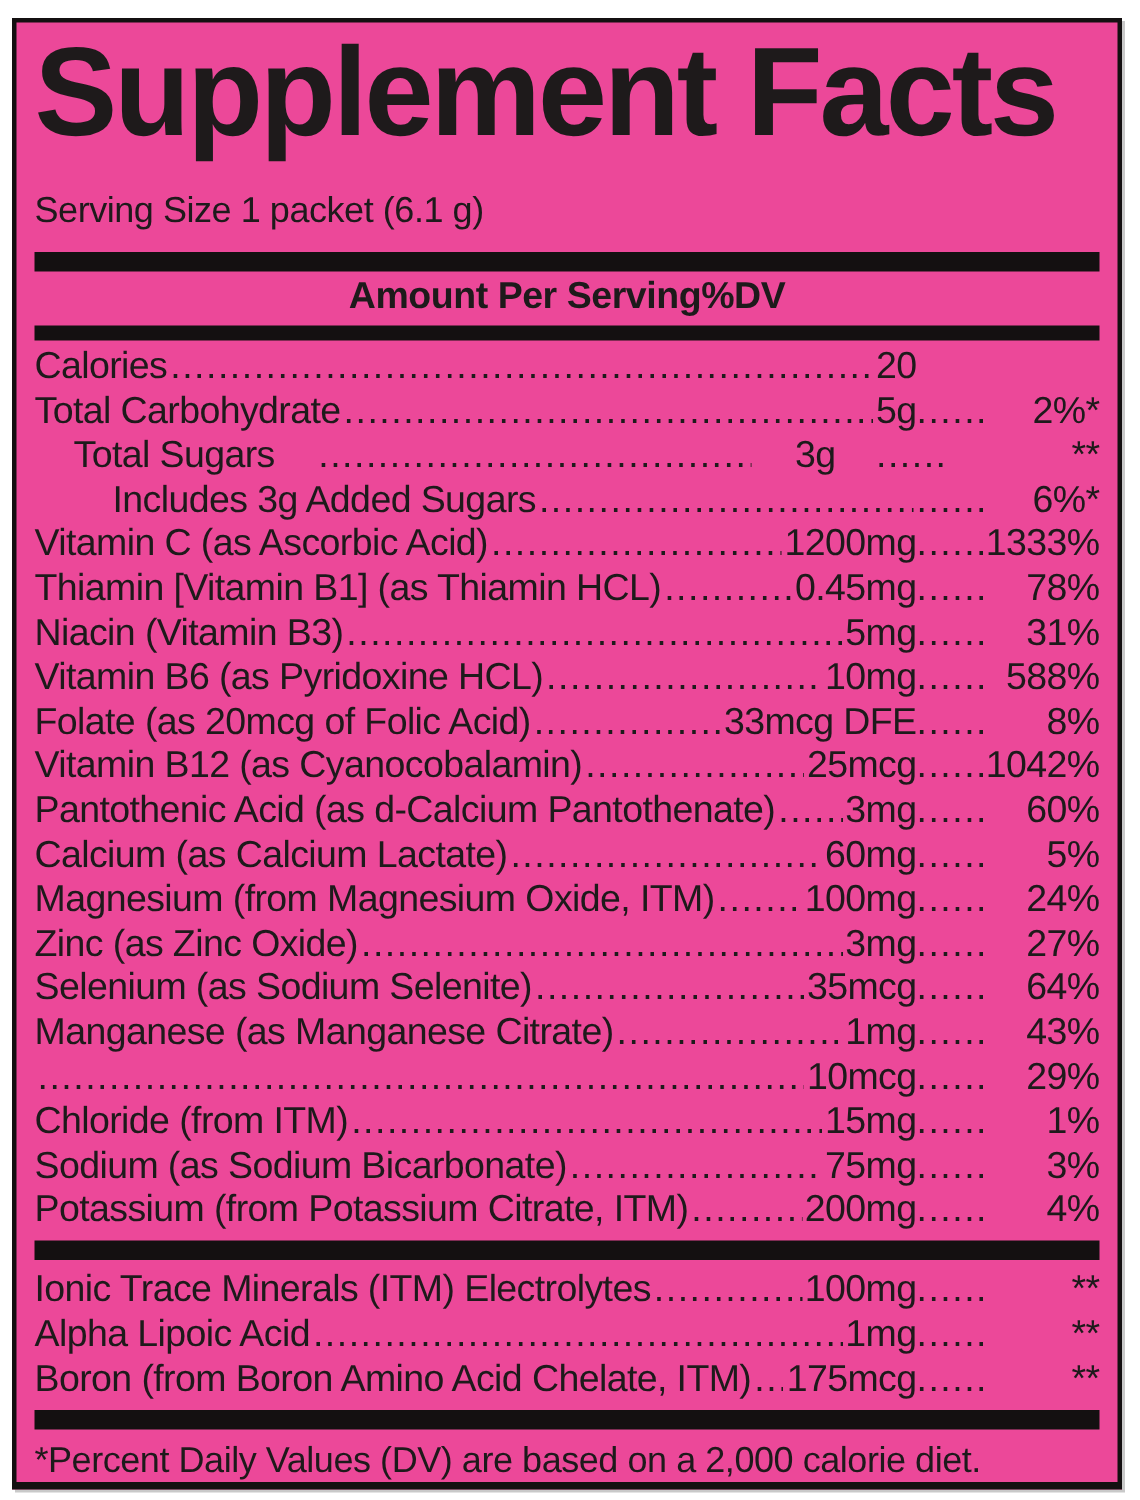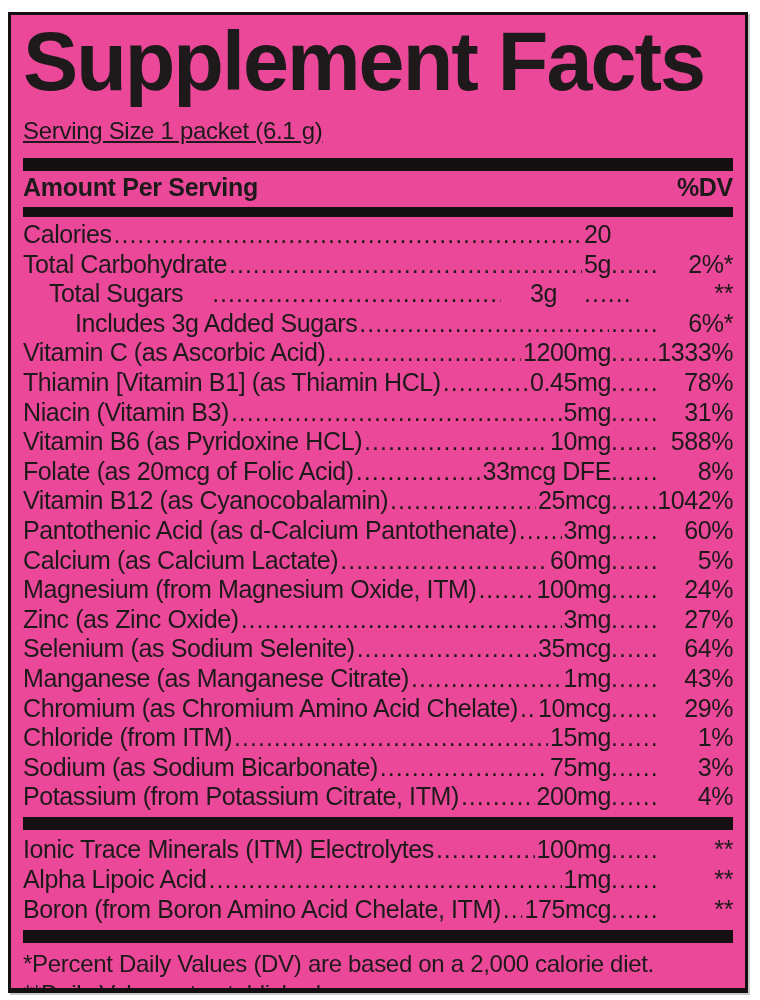--- a/index.html
+++ b/index.html
@@ -25,32 +25,31 @@
     font-size:84px;
     line-height:84px;
     letter-spacing:-2px;
     white-space:nowrap;
     margin-top:2px;
     transform:scaleX(0.985);
     transform-origin:0 50%;
   }
   .serving{
     font-size:24px;
-    margin-top:14px;
+    margin-top:24px;
     letter-spacing:-0.3px;
-    text-decoration:underline;
   }
   .bar{
     background:#141011;
     height:13px;
     margin-top:13px;
   }
   .bar.thin{height:10px;margin-top:3px;}
   .hdr{
-    display:flex;justify-content:space-between;align-items:baseline;
+    display:flex;justify-content:center;align-items:baseline;
     font-weight:700;font-size:25px;line-height:33px;
     letter-spacing:-0.3px;
   }
   .rows{margin-top:3px;}
   .row{
     display:flex;align-items:flex-start;
     font-size:25px;
     height:29.6px;
     letter-spacing:-0.4px;
     white-space:nowrap;
@@ -225,21 +224,20 @@
 
     <div class="row">
       <span class="nm">Manganese (as Manganese Citrate)</span>
       <span class="ld"></span>
       <span class="amt">1mg</span>
       <span class="ld2"></span>
       <span class="pct">43%</span>
     </div>
 
     <div class="row">
-      <span class="nm">Chromium (as Chromium Amino Acid Chelate)</span>
       <span class="ld"></span>
       <span class="amt">10mcg</span>
       <span class="ld2"></span>
       <span class="pct">29%</span>
     </div>
 
     <div class="row">
       <span class="nm">Chloride (from ITM)</span>
       <span class="ld"></span>
       <span class="amt">15mg</span>

